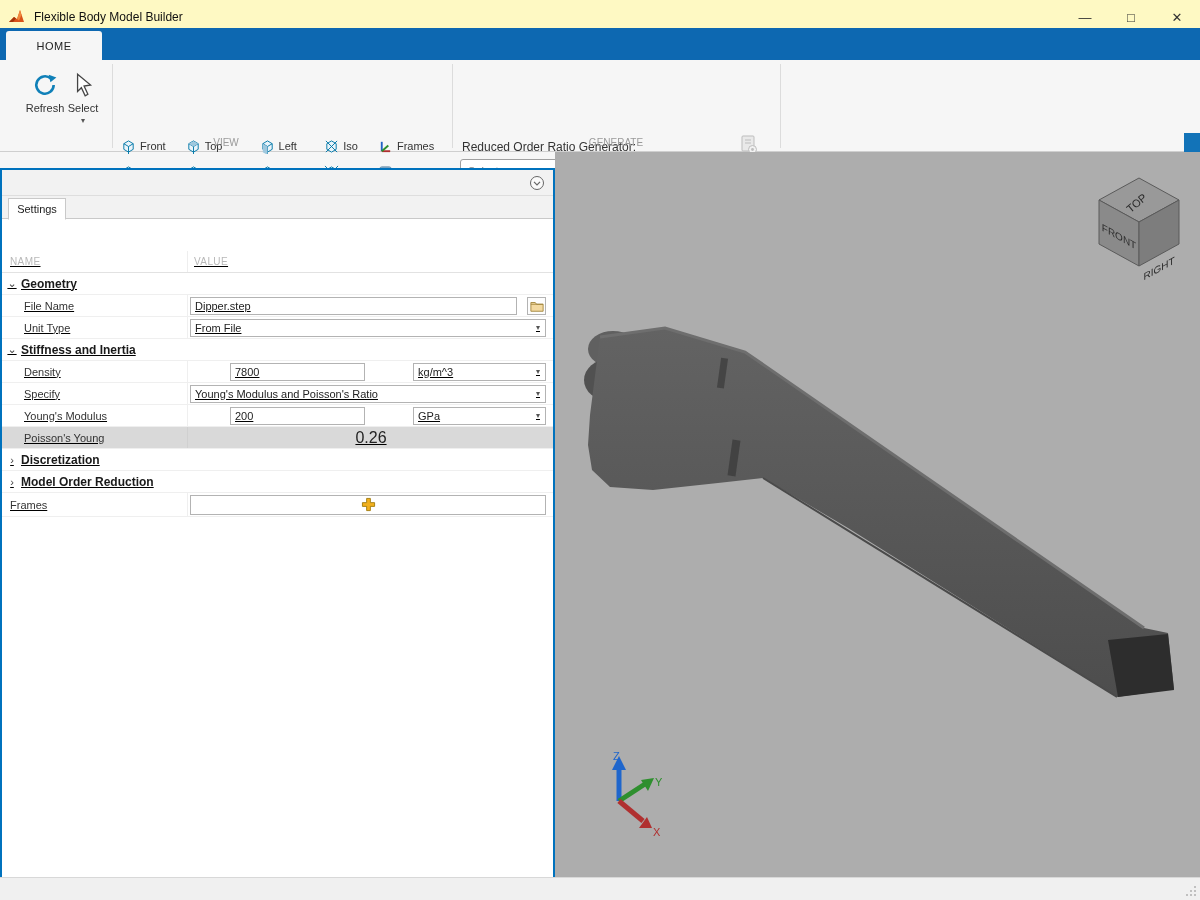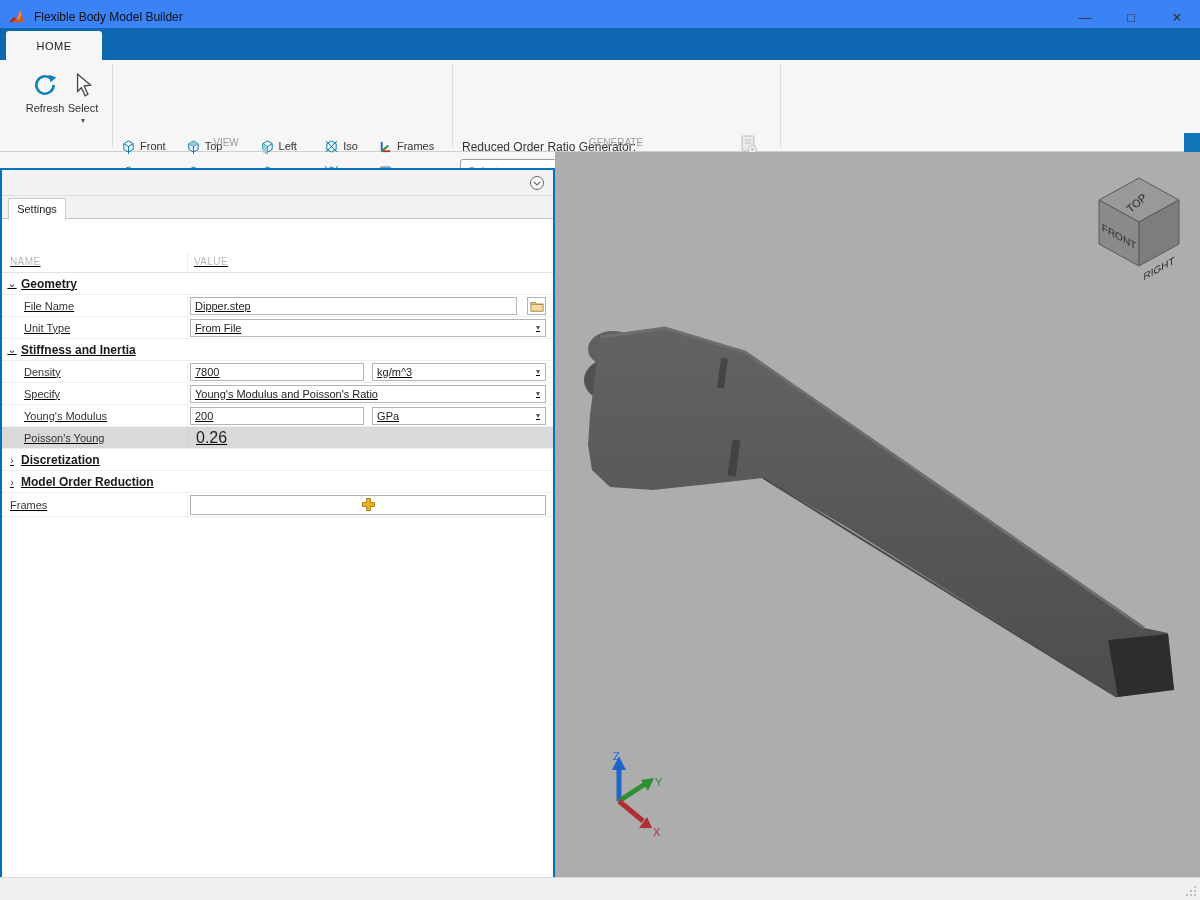--- a/index.html
+++ b/index.html
@@ -1,21 +1,21 @@
 <!DOCTYPE html>
 <html><head>
 <meta charset="utf-8">
 <style>
   * { box-sizing: border-box; margin: 0; padding: 0; }
   html,body { width:1200px; height:900px; overflow:hidden; }
   body { font-family:"Liberation Sans", sans-serif; background:#f6f6f6; position:relative; }
   #app { position:absolute; inset:0; width:1200px; height:900px; background:#f6f6f6; }
 
   
-  .titlebar { position:absolute; left:0; top:0; width:1200px; height:35px; background:#3b82f6;
+  .titlebar { position:absolute; left:0; top:0; width:1200px; height:35px; background:#fef9c3;
               border-bottom:1px solid #d3e2ee; display:flex; align-items:center; }
   .titlebar .logo { width:18px; height:18px; margin:0 8px 0 8px; }
   .titlebar .ttl { font-size:12px; color:#111; }
   .wincontrols { margin-left:auto; display:flex; height:28px; }
   .winbtn { width:46px; height:28px; display:flex; align-items:center; justify-content:center;
             font-size:13px; color:#333; cursor:default; }
 
   
   .tabstrip { position:absolute; left:0; top:28px; width:1200px; height:32px; background:#0d68b1; }
   .tab-home { position:absolute; left:6px; top:3px; width:96px; height:29px; background:#f6f6f6;
@@ -64,34 +64,34 @@
 
   .tblhead { display:flex; height:22px; border-bottom:1px solid #e2e2e2; align-items:center;
              font-size:10px; color:#b8b8b8; letter-spacing:.4px;margin-top:32px; }
   .tblhead .c1 { width:186px; padding-left:8px; border-right:1px solid #eee; height:100%;
                  display:flex; align-items:center; }
   .tblhead .c2 { flex:1; padding-left:6px; }
 
   .prow { display:flex; height:22px; border-bottom:1px solid #efefef; align-items:center; }
   .plabel { width:186px; padding-left:22px; font-size:11px; color:#333; border-right:1px solid #efefef;
             height:100%; display:flex; align-items:center; }
-  .pvalue { flex:1; height:100%; display:flex; align-items:center; padding:1px 7px 1px 2px; gap:8px; }
+  .pvalue { flex:1; height:100%; display:flex; align-items:center; padding:1px 7px 1px 2px; gap:8px;justify-content:center; }
 
   .psec { display:flex; height:22px; align-items:center; border-bottom:1px solid #efefef;
           font-size:12px; font-weight:bold; color:#1a1a1a; padding-left:5px; gap:4px; background:#fff; }
   .psec .chev { font-size:11px; font-weight:normal; color:#444; width:10px; display:inline-flex;
                 justify-content:center; }
 
   .tinput { height:18px; border:1px solid #b3b3b3; background:#fff; font-size:11px; padding:0 4px;
             font-family:"Liberation Sans", sans-serif; color:#222; width:100%; }
   .tselect { height:18px; border:1px solid #b3b3b3; background:#fff; font-size:11px; color:#222;
              display:flex; align-items:center; width:100%; }
   .tselect .seltext { flex:1; padding-left:4px; white-space:nowrap; overflow:hidden; }
   .tselect .caret { width:14px; color:#555; font-size:8px; display:flex; justify-content:center; }
-  .half { width:50%; }
+  .half { width:50%;margin-left:40px; }
   .folderbtn { width:20px; height:18px; border:1px solid #b3b3b3; background:#fdfdfd; display:flex;
                align-items:center; justify-content:center; margin-left:2px; }
 
   .row-selected { background:#d9d9d9; }
   .row-selected .plabel { border-right:1px solid #d0d0d0; }
   .pvaltext { font-size:16px; color:#222; padding-left:6px; }
 
   .framesrow { display:flex; height:24px; align-items:center; border-bottom:1px solid #efefef; }
   .framesrow .flabel { width:186px; padding-left:8px; font-size:11px; color:#333; height:100%;
                        display:flex; align-items:center; border-right:1px solid #efefef; }

